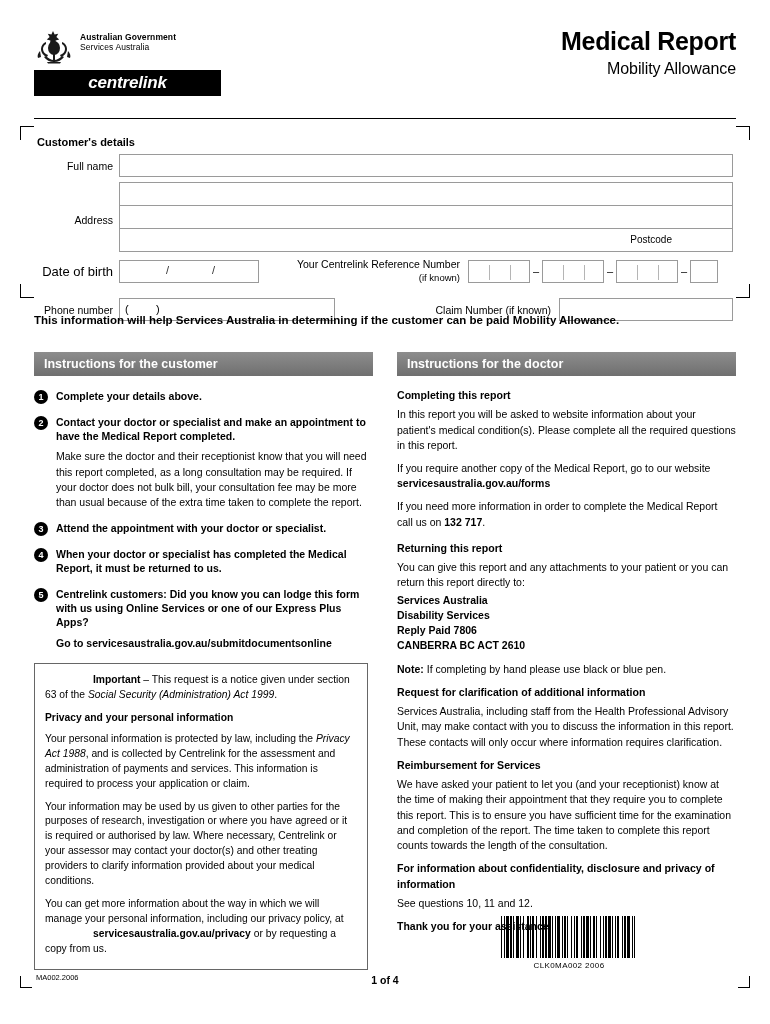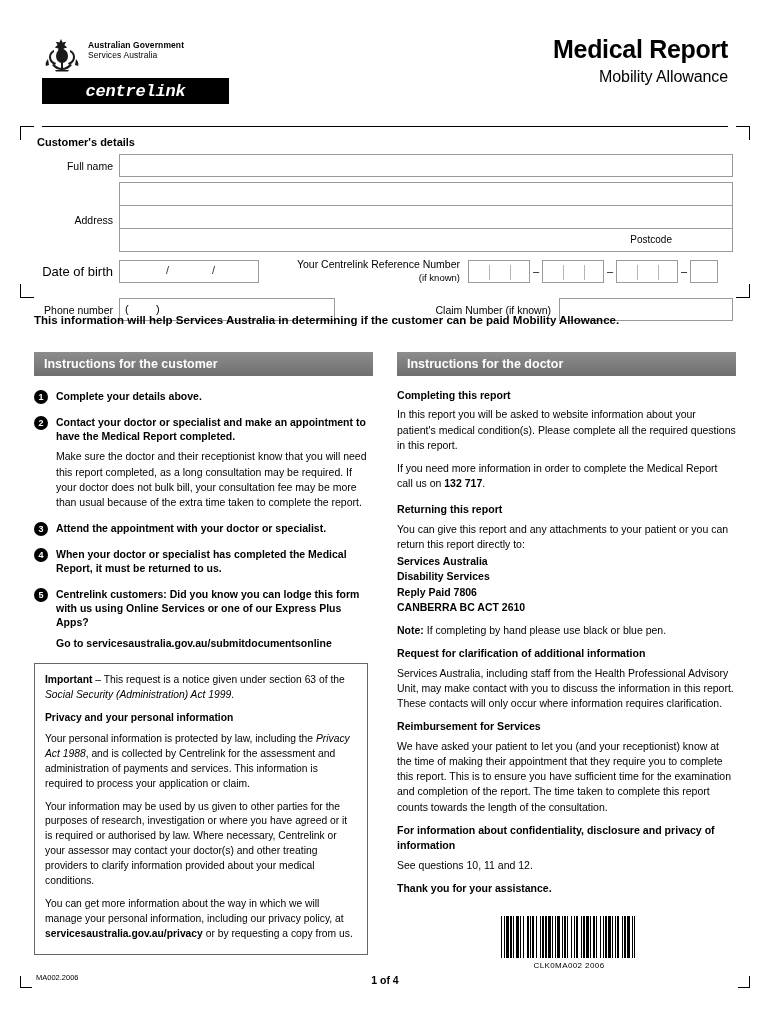--- a/index.html
+++ b/index.html
@@ -10,21 +10,21 @@
     background: #ffffff;
     font-family: "Liberation Sans", sans-serif;
     color: #000000;
     position: relative;
     overflow: hidden;
   }
   .page {
     position: relative;
     width: 770px;
     height: 1024px;
-    padding: 8px;
+    padding: 0;
   }
 
   
   .header {
     position: relative;
     padding: 28px 34px 0 34px;
     height: 110px;
   }
   .crest-block {
     position: absolute;
@@ -59,21 +59,21 @@
     margin-top: 6px;
     width: 187px;
     height: 26px;
     background: #000000;
     color: #ffffff;
     display: flex;
     align-items: center;
     justify-content: center;
   }
   .centrelink-bar span {
-    font-family: Liberation Mono, monospace;
+    font-family: Liberation Sans, sans-serif;
     font-style: italic;
     font-size: 17px;
     font-weight: bold;
     letter-spacing: -0.2px;
   }
   .title-block {
     position: absolute;
     right: 34px;
     top: 28px;
     text-align: right;
@@ -309,21 +309,21 @@
   .important {
     margin-top: 14px;
     border: 1px solid #666;
     padding: 9px 10px 12px 10px;
     font-size: 10.3px;
     line-height: 1.45;
     width: 334px;
   }
   .important p { margin: 0 0 8px 0; }
   .important p:last-child { margin-bottom: 0; }
-  .important b { font-weight: bold; }
+  .important b { font-weight: bold; margin-left: 48px; }
   .important i { font-style: italic; }
   .imp-sub { font-weight: bold; margin: 2px 0 6px 0; }
 
   
   .rc { margin-top: 12px; font-size: 10.5px; line-height: 1.45; }
   .rc h4 { font-size: 10.6px; font-weight: bold; margin: 0 0 4px 0; }
   .rc p { margin: 0 0 8px 0; }
   .rc .tight { margin-bottom: 2px; }
   .rc b { font-weight: bold; }
   .addr-lines b { display: block; }
@@ -531,20 +531,21 @@
         <p><span>You can get more information about the way in which we will manage your personal information, including our privacy policy, at </span><b>servicesaustralia.gov.au/privacy</b><span> or by requesting a copy from us.</span></p>
       </div>
     </div>
 
     <div class="col">
       <div class="col-hdr">Instructions for the doctor</div>
 
       <div class="rc">
         <h4>Completing this report</h4>
         <p>In this report you will be asked to website information about your patient's medical condition(s). Please complete all the required questions in this report.</p>
+        <p><span>If you require another copy of the Medical Report, go to our website </span><b>servicesaustralia.gov.au/forms</b></p>
         <p><span>If you need more information in order to complete the Medical Report call us on </span><b>132 717</b><span>.</span></p>
 
         <h4 class="gap">Returning this report</h4>
         <p class="tight">You can give this report and any attachments to your patient or you can return this report directly to:</p>
         <p class="addr-lines">
           <b>Services Australia</b>
           <b>Disability Services</b>
           <b>Reply Paid 7806</b>
           <b>CANBERRA BC ACT 2610</b>
         </p>

